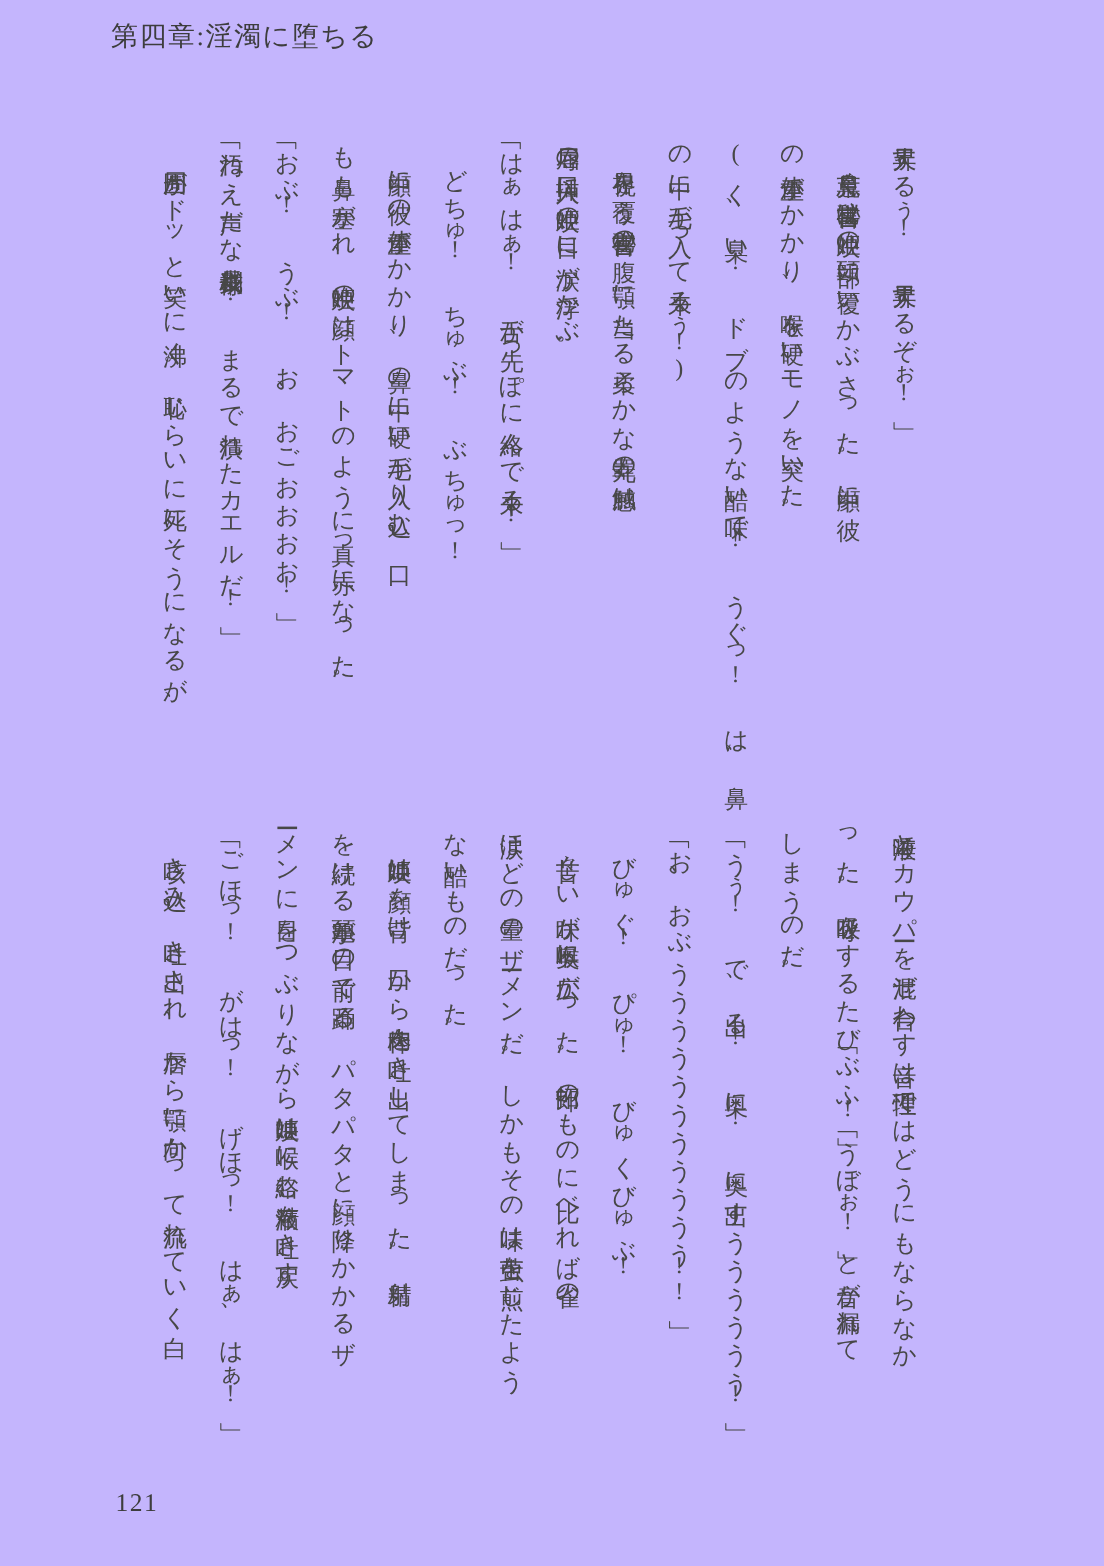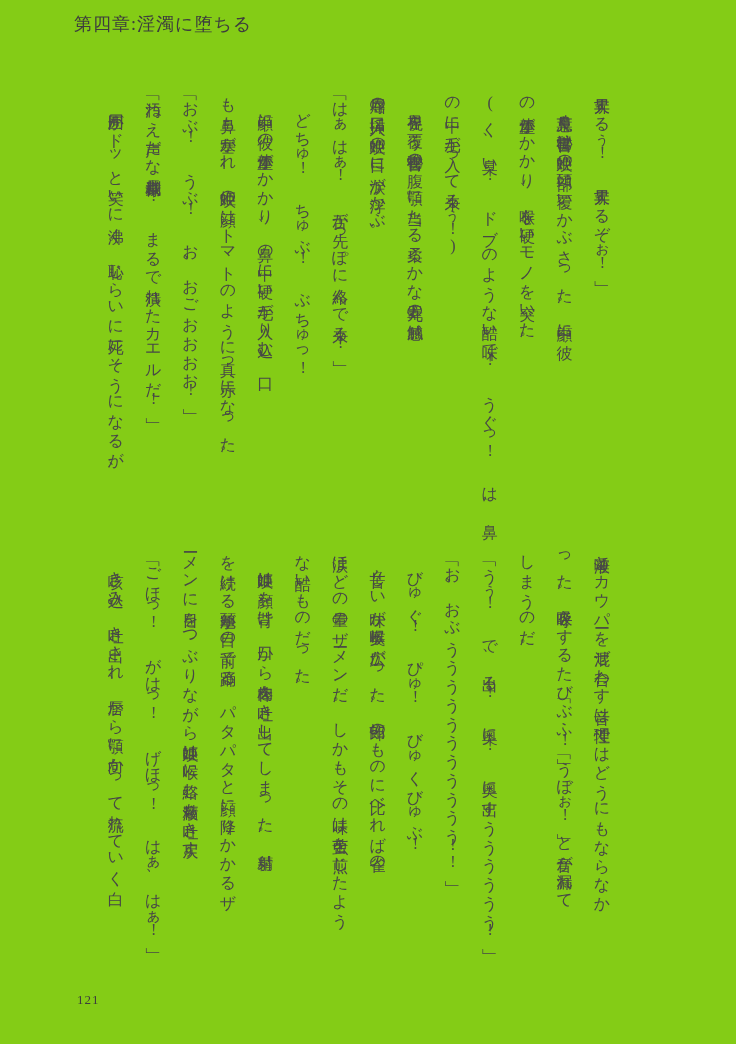--- a/index.html
+++ b/index.html
@@ -8,21 +8,21 @@
     width: 736px;
     height: 1044px;
     background: #fbfbfa;
     overflow: hidden;
     font-family: "Liberation Serif", "DejaVu Serif", serif;
   }
   .page {
     position: relative;
     width: 736px;
     height: 1044px;
-    background: #84cc16;
+    background: #c4b5fd;
     color: #444;
   }
   .chapter-header {
     position: absolute;
     left: 74px;
     top: 12px;
     font-size: 18px;
     letter-spacing: 1px;
     color: #3d3d3d;
     writing-mode: horizontal-tb;
@@ -44,21 +44,21 @@
   .band .col {
     line-height: 37.4px;
     margin: 0;
     white-space: nowrap;
     height: 452px;
   }
   .page-number {
     position: absolute;
     left: 77px;
     top: 992px;
-    font-size: 13px;
+    font-size: 17px;
     letter-spacing: 1px;
     color: #3d3d3d;
     text-align: right;
   }
 </style>
 </head>
 <body>
 
 <div class="page">
 

